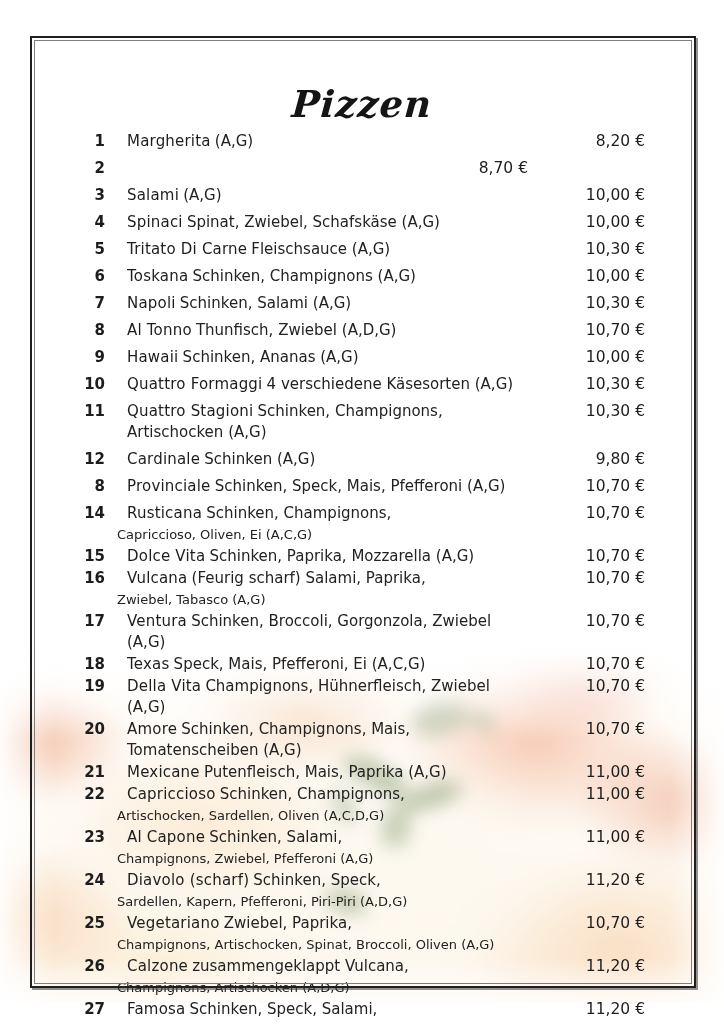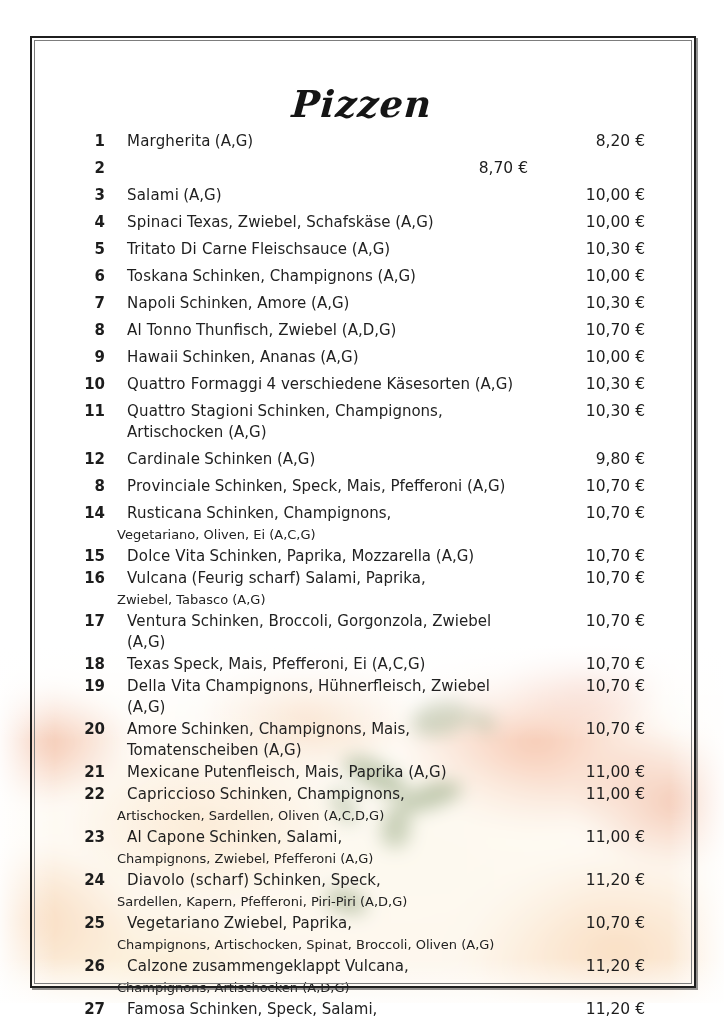--- a/index.html
+++ b/index.html
@@ -118,36 +118,36 @@
         <div class="num">2</div>
         <div class="price">8,70 €</div>
       </div>
       <div class="row">
         <div class="num">3</div>
         <div class="itembody"><span class="name">Salami</span> <span class="desc">(A,G)</span></div>
         <div class="price">10,00 €</div>
       </div>
       <div class="row">
         <div class="num">4</div>
-        <div class="itembody"><span class="name">Spinaci</span> <span class="desc">Texas, Zwiebel, Schafskäse (A,G)</span></div>
+        <div class="itembody"><span class="name">Spinaci</span> <span class="desc">Spinat, Zwiebel, Schafskäse (A,G)</span></div>
         <div class="price">10,00 €</div>
       </div>
       <div class="row">
         <div class="num">5</div>
         <div class="itembody"><span class="name">Tritato Di Carne</span> <span class="desc">Fleischsauce (A,G)</span></div>
         <div class="price">10,30 €</div>
       </div>
       <div class="row">
         <div class="num">6</div>
         <div class="itembody"><span class="name">Toskana</span> <span class="desc">Schinken, Champignons (A,G)</span></div>
         <div class="price">10,00 €</div>
       </div>
       <div class="row">
         <div class="num">7</div>
-        <div class="itembody"><span class="name">Napoli</span> <span class="desc">Schinken, Amore (A,G)</span></div>
+        <div class="itembody"><span class="name">Napoli</span> <span class="desc">Schinken, Salami (A,G)</span></div>
         <div class="price">10,30 €</div>
       </div>
       <div class="row">
         <div class="num">8</div>
         <div class="itembody"><span class="name">Al Tonno</span> <span class="desc">Thunfisch, Zwiebel (A,D,G)</span></div>
         <div class="price">10,70 €</div>
       </div>
       <div class="row">
         <div class="num">9</div>
         <div class="itembody"><span class="name">Hawaii</span> <span class="desc">Schinken, Ananas (A,G)</span></div>
@@ -168,21 +168,21 @@
         <div class="itembody"><span class="name">Cardinale</span> <span class="desc">Schinken (A,G)</span></div>
         <div class="price">9,80 €</div>
       </div>
       <div class="row">
         <div class="num">8</div>
         <div class="itembody"><span class="name">Provinciale</span> <span class="desc">Schinken, Speck, Mais, Pfefferoni (A,G)</span></div>
         <div class="price">10,70 €</div>
       </div>
       <div class="row tight">
         <div class="num">14</div>
-        <div class="itembody"><span class="name">Rusticana</span> <span class="desc">Schinken, Champignons,</span><div class="desc2">Vegetariano, Oliven, Ei (A,C,G)</div></div>
+        <div class="itembody"><span class="name">Rusticana</span> <span class="desc">Schinken, Champignons,</span><div class="desc2">Capriccioso, Oliven, Ei (A,C,G)</div></div>
         <div class="price">10,70 €</div>
       </div>
       <div class="row tight">
         <div class="num">15</div>
         <div class="itembody"><span class="name">Dolce Vita</span> <span class="desc">Schinken, Paprika, Mozzarella (A,G)</span></div>
         <div class="price">10,70 €</div>
       </div>
       <div class="row tight">
         <div class="num">16</div>
         <div class="itembody"><span class="name">Vulcana</span> <span class="desc">(Feurig scharf) Salami, Paprika,</span><div class="desc2">Zwiebel, Tabasco (A,G)</div></div>

